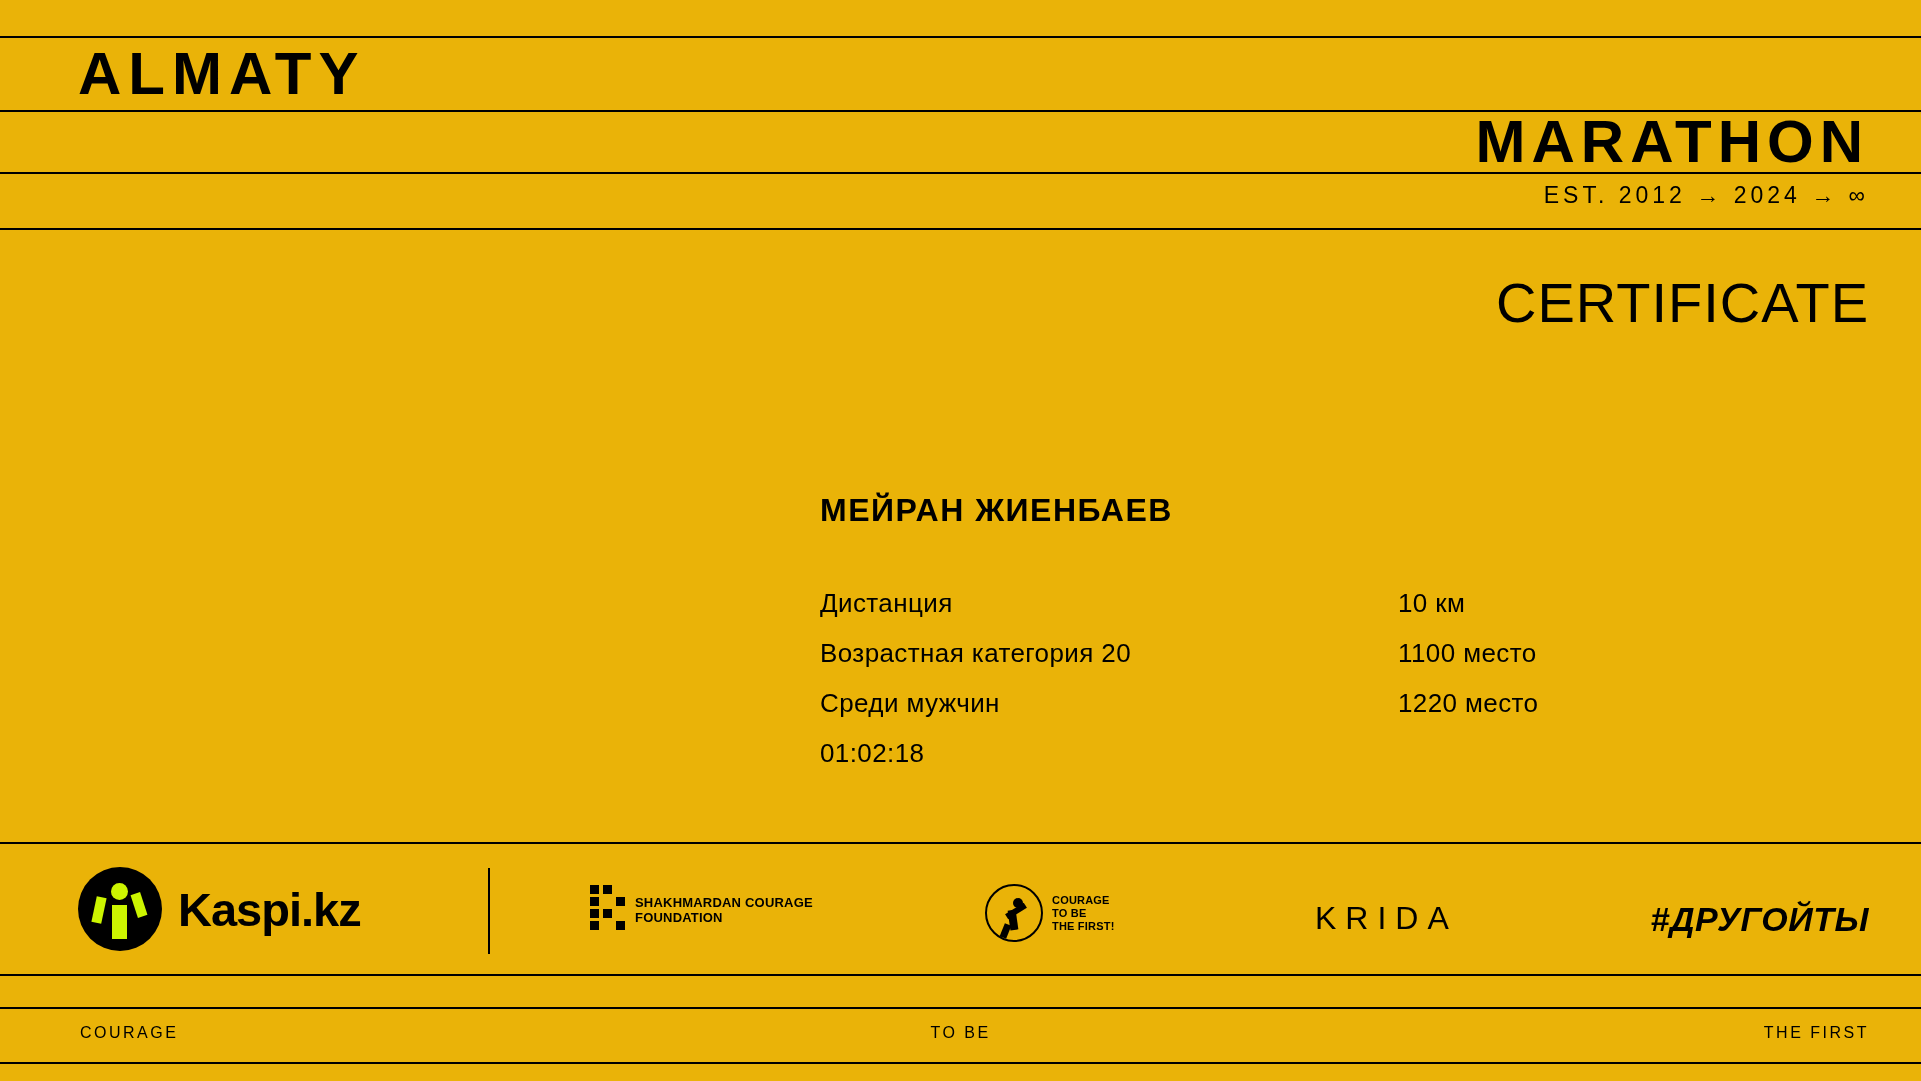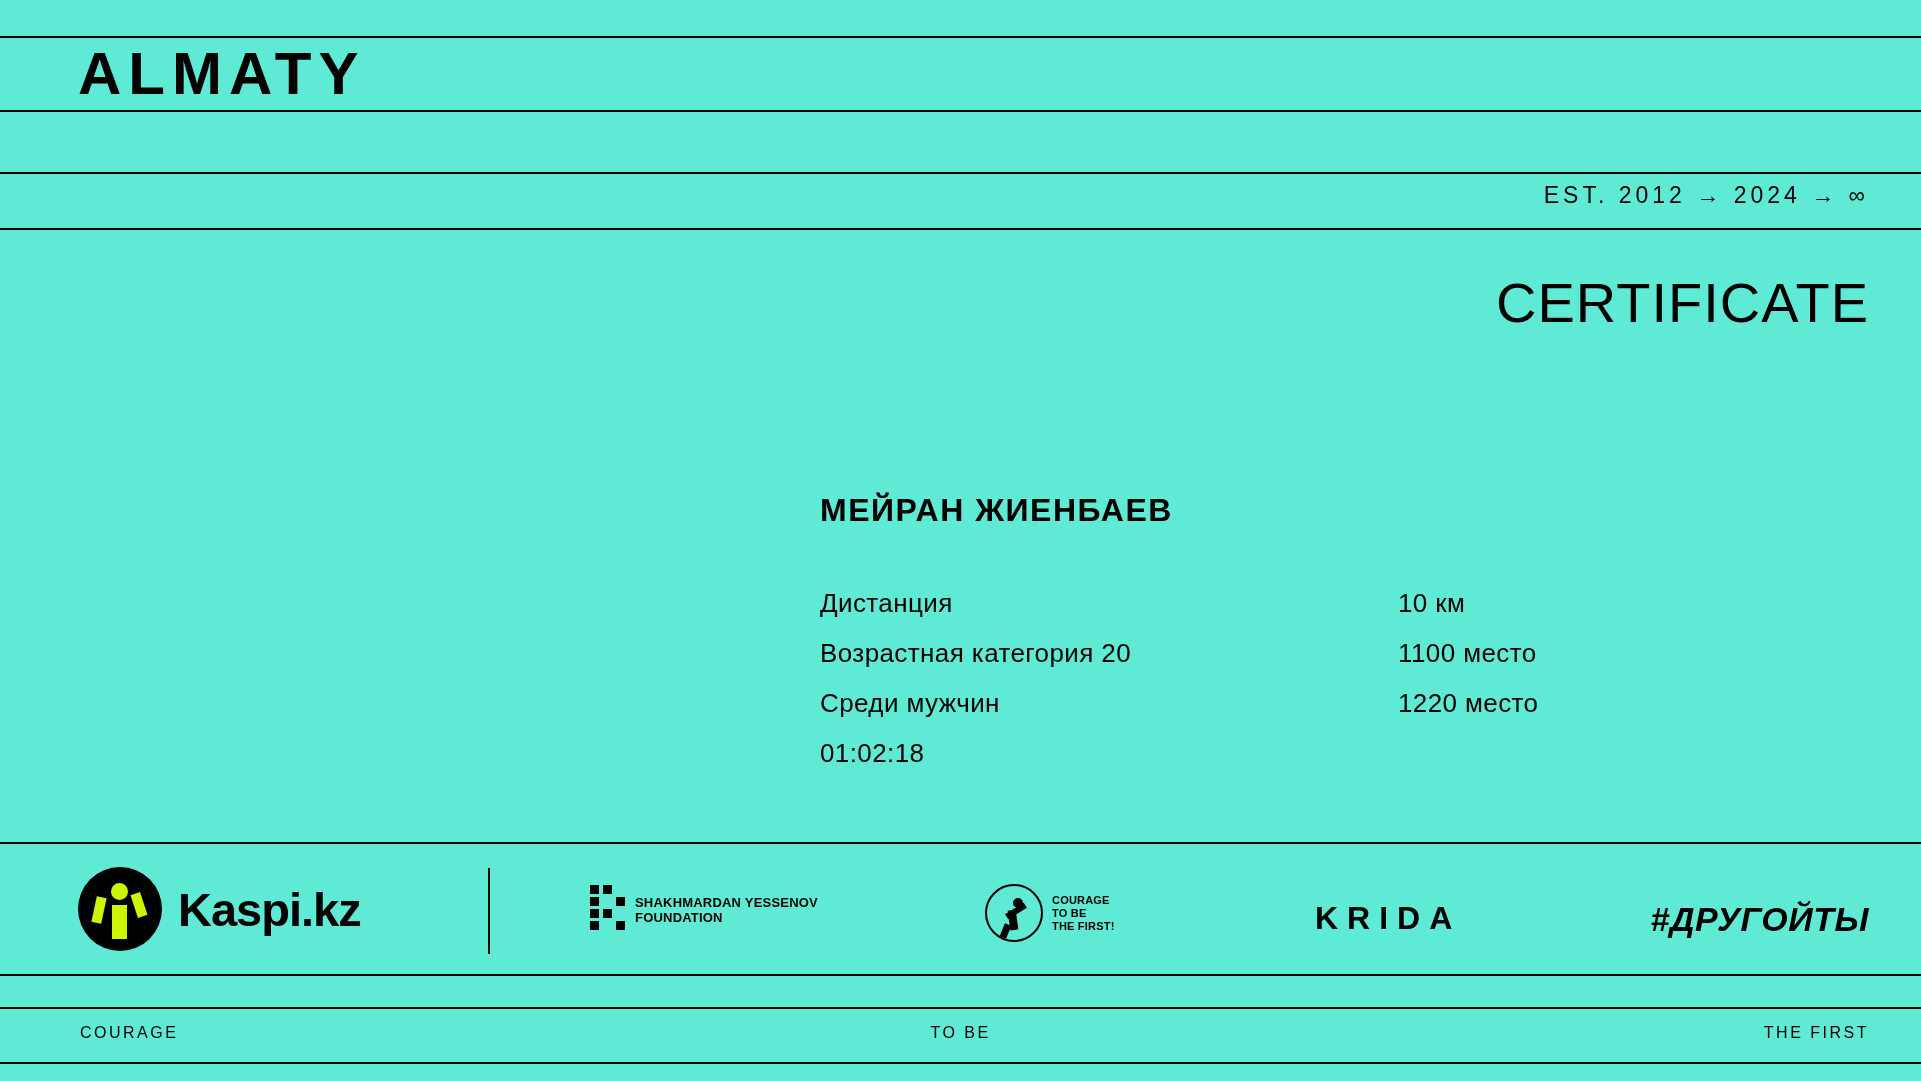--- a/index.html
+++ b/index.html
@@ -11,21 +11,21 @@
     width: 1921px;
     height: 1081px;
     overflow: hidden;
     font-family: "Liberation Sans", sans-serif;
     color: #000;
     position: relative;
   }
   .cert {
     position: absolute;
     inset: 0;
-    background: #5eead4;
+    background: #eab308;
   }
 
   
   .rule {
     position: absolute;
     left: 0;
     right: 0;
     height: 2px;
     background: #000;
   }
@@ -244,21 +244,21 @@
     font-size: 11px;
     font-weight: 700;
     line-height: 13px;
     letter-spacing: 0.2px;
   }
   .krida {
     position: absolute;
     left: 1315px;
     top: 900px;
     font-size: 32px;
-    font-weight: 700;
+    font-weight: 400;
     letter-spacing: 9px;
   }
   .drugoity {
     position: absolute;
     right: 52px;
     top: 900px;
     font-size: 34px;
     font-weight: 700;
     font-style: italic;
     letter-spacing: 0.5px;
@@ -289,20 +289,21 @@
   <div class="rule r1"></div>
   <div class="rule r2"></div>
   <div class="rule r3"></div>
   <div class="rule r4"></div>
   <div class="rule r5"></div>
   <div class="rule r6"></div>
   <div class="rule r7"></div>
   <div class="rule r8"></div>
 
   <div class="almaty">ALMATY</div>
+  <div class="marathon">MARATHON</div>
   <div class="est">EST. 2012 → 2024 → ∞</div>
 
   <div class="title">CERTIFICATE</div>
 
   <div class="athlete-name">МЕЙРАН ЖИЕНБАЕВ</div>
 
   <div class="results">
     <div class="result-row">
       <div class="result-label">Дистанция</div>
       <div class="result-value">10 км</div>
@@ -343,21 +344,21 @@
         <i style="visibility:hidden"></i>
         <i></i>
       <i></i>
         <i></i>
         <i style="visibility:hidden"></i>
       <i></i>
         <i style="visibility:hidden"></i>
         <i></i>
     </div>
     <div class="yessenov-text">
-      <div>SHAKHMARDAN YESSENOV</div>
+      <div>SHAKHMARDAN COURAGE</div>
       <div>FOUNDATION</div>
     </div>
   </div>
 
   <div class="cfund">
     <div class="cfund-circle">
       <span class="c-head"></span>
       <span class="c-body"></span>
       <span class="c-arm"></span>
       <span class="c-leg"></span>

